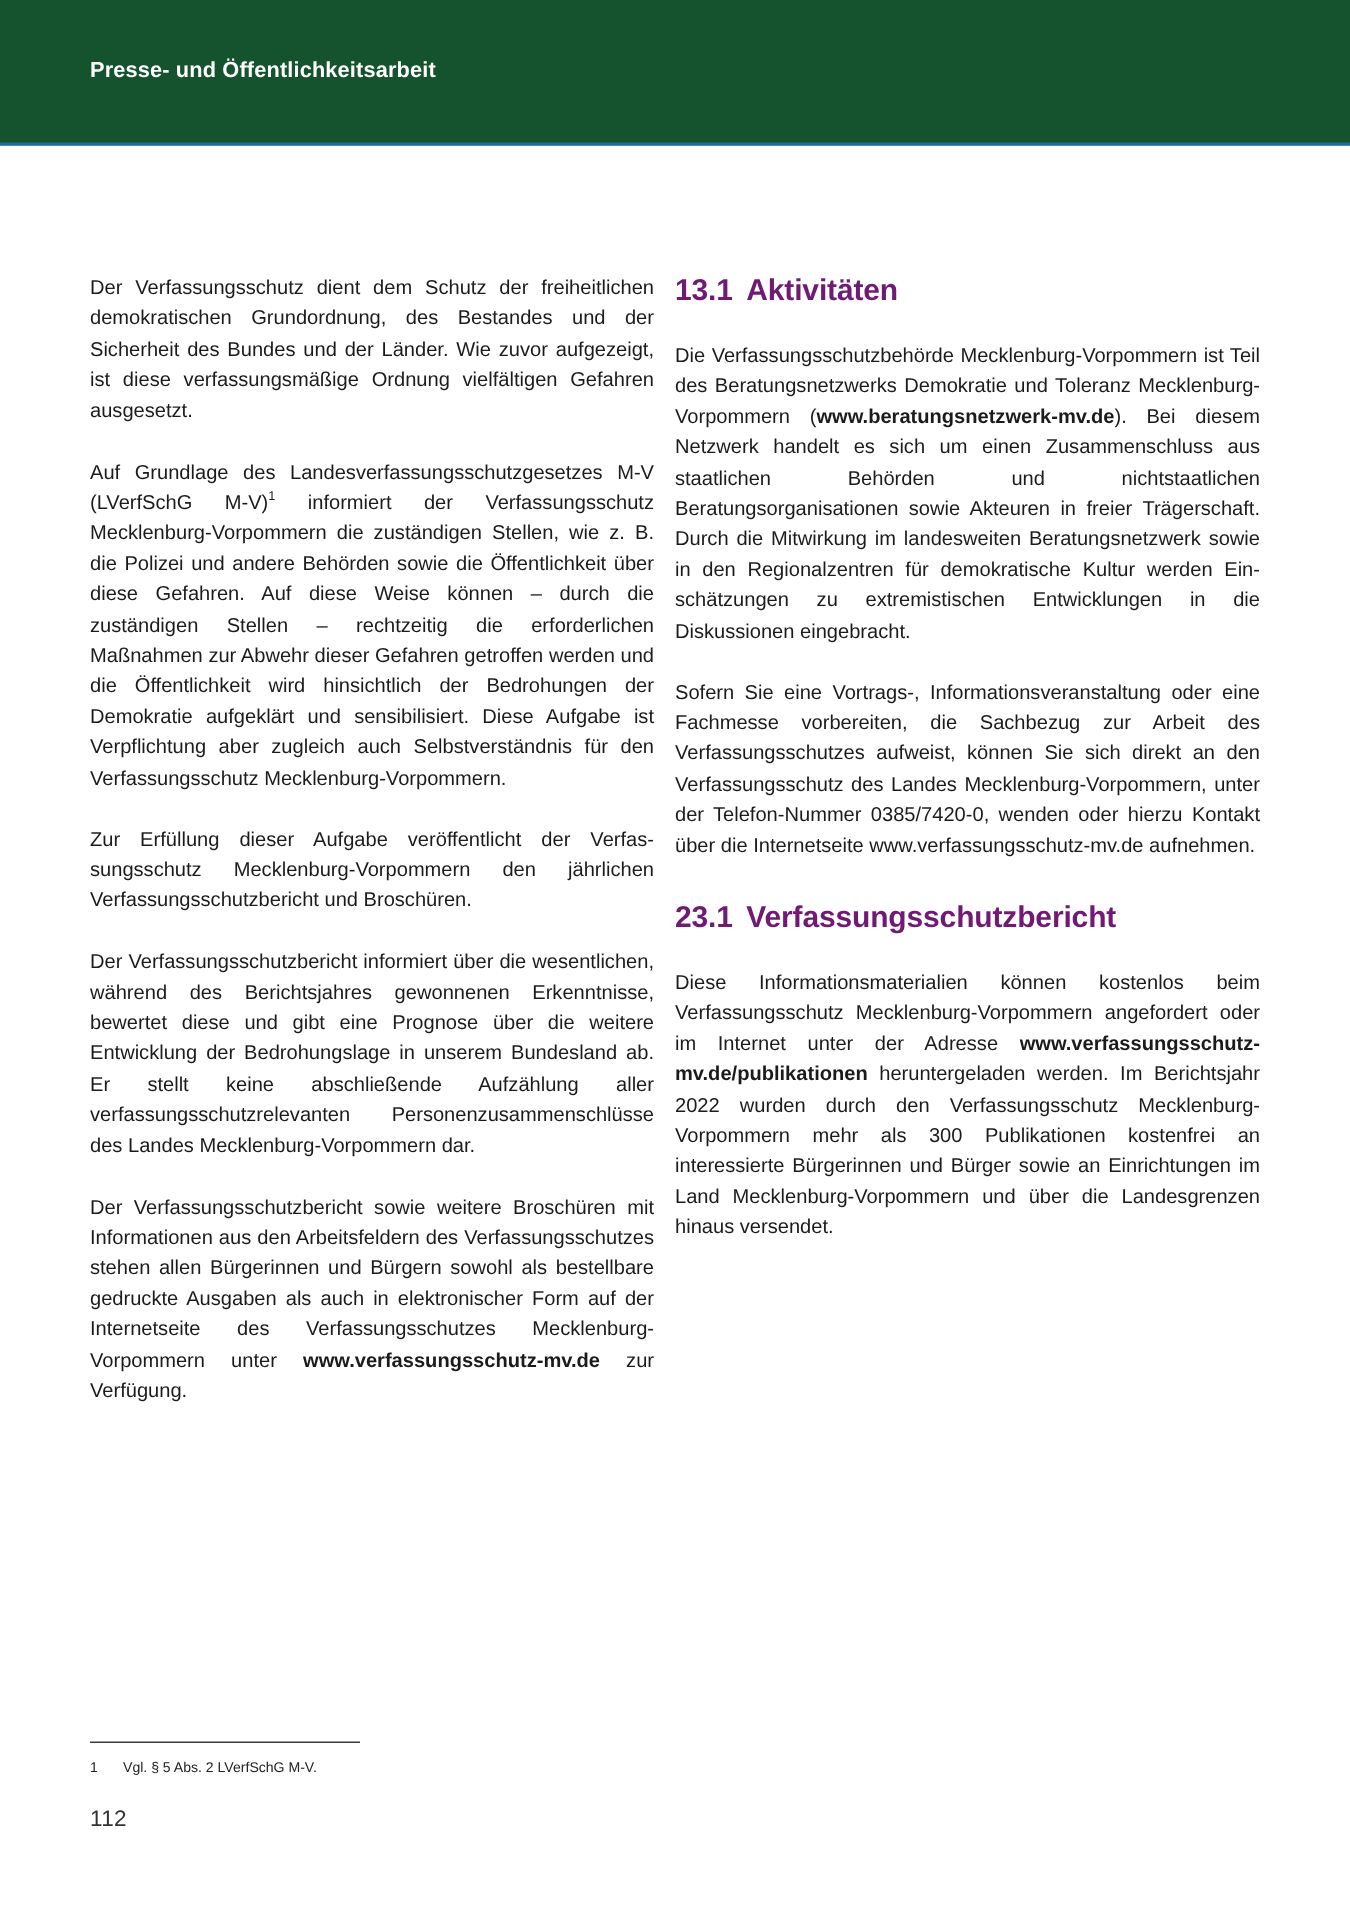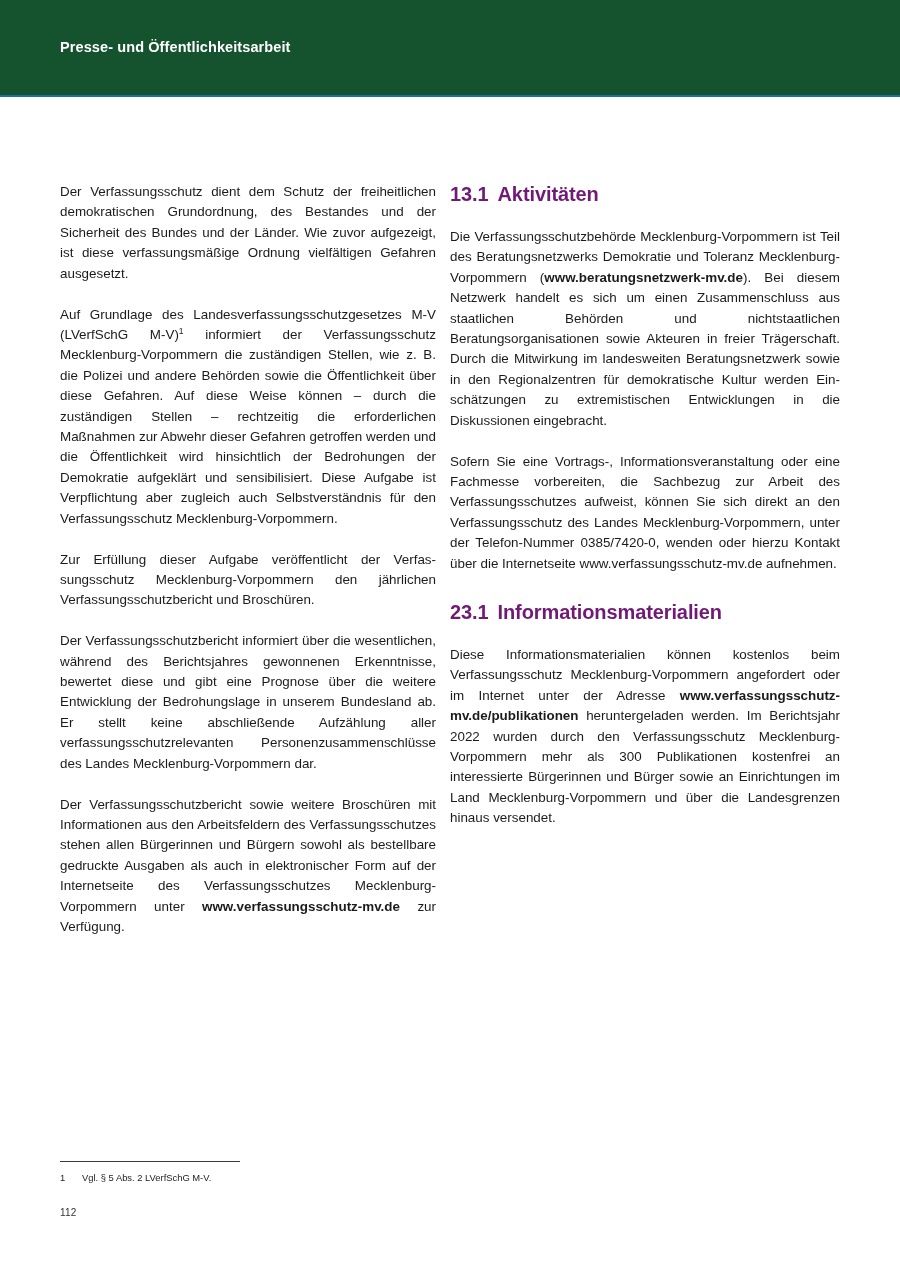--- a/index.html
+++ b/index.html
@@ -132,21 +132,21 @@
   }
   .footnote-text {
     flex: 1 1 auto;
   }
 
   
   .page-number {
     position: absolute;
     left: 60px;
     top: 1206px;
-    font-size: 10px;
+    font-size: 15px;
     line-height: 14px;
     color: #333333;
     letter-spacing: 0.2px;
   }
 </style>
 </head>
 <body>
 
 <div class="page">
 
@@ -170,21 +170,21 @@
   </div>
 
   <div class="col col-right">
 
     <h2 class="section-heading"><span class="num">13.1</span><span>Aktivitäten</span></h2>
 
     <p class="para"><span>Die Verfassungsschutzbehörde Mecklenburg-Vorpom­mern ist Teil des Beratungsnetzwerks Demokratie und Toleranz Mecklenburg-Vorpommern (</span><span class="bold">www.beratungsnetzwerk-mv.de</span><span>). Bei diesem Netzwerk handelt es sich um einen Zusammenschluss aus staatlichen Behörden und nichtstaatlichen Beratungsorganisationen sowie Akteuren in freier Trägerschaft. Durch die Mitwirkung im landesweiten Beratungsnetzwerk sowie in den Re­gionalzentren für demokratische Kultur werden Ein­schätzungen zu extremistischen Entwicklungen in die Diskussionen eingebracht.</span></p>
 
     <p class="para last-line-left">Sofern Sie eine Vortrags-, Informationsveranstaltung oder eine Fachmesse vorbereiten, die Sachbezug zur Arbeit des Verfassungsschutzes aufweist, können Sie sich direkt an den Verfassungsschutz des Landes Meck­lenburg-Vorpommern, unter der Telefon-Nummer 0385/7420-0, wenden oder hierzu Kontakt über die In­ternetseite www.verfassungsschutz-mv.de aufnehmen.</p>
 
-    <h2 class="section-heading second"><span class="num">23.1</span><span>Informationsmaterialien</span></h2>
+    <h2 class="section-heading second"><span class="num">23.1</span><span>Verfassungsschutzbericht</span></h2>
 
     <p class="para last-line-left"><span>Diese Informationsmaterialien können kostenlos beim Verfassungsschutz Mecklenburg-Vorpommern ange­fordert oder im Internet unter der Adresse </span><span class="bold">www.verfassungsschutz-mv.de/publikationen</span><span> heruntergeladen werden. Im Berichtsjahr 2022 wurden durch den Verfas­sungsschutz Mecklenburg-Vorpommern mehr als 300 Publikationen kostenfrei an interessierte Bürgerinnen und Bürger sowie an Einrichtungen im Land Mecklen­burg-Vorpommern und über die Landesgrenzen hinaus versendet.</span></p>
   </div>
 
   <div class="footnote-area">
     <div class="footnote-rule"></div>
     <div class="footnote-item">
       <span class="footnote-num">1</span>
       <span class="footnote-text">Vgl. § 5 Abs. 2 LVerfSchG M-V.</span>
     </div>

